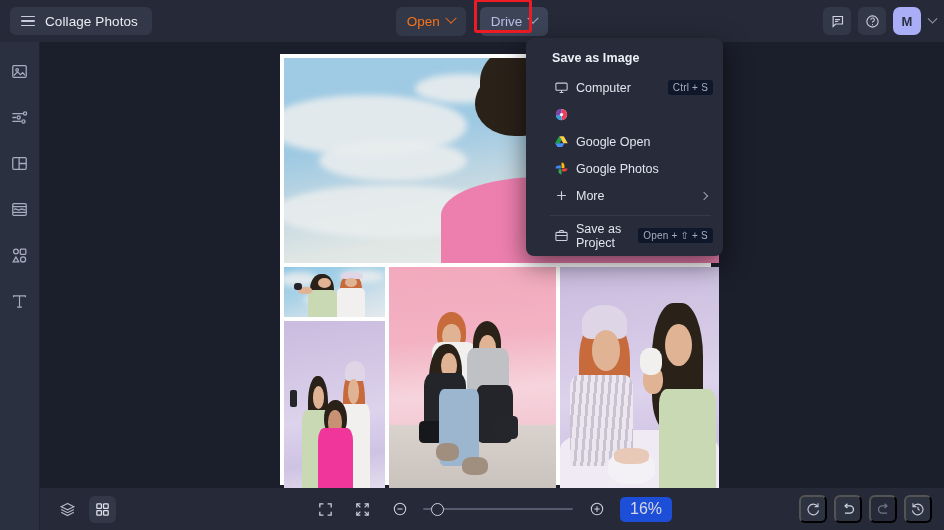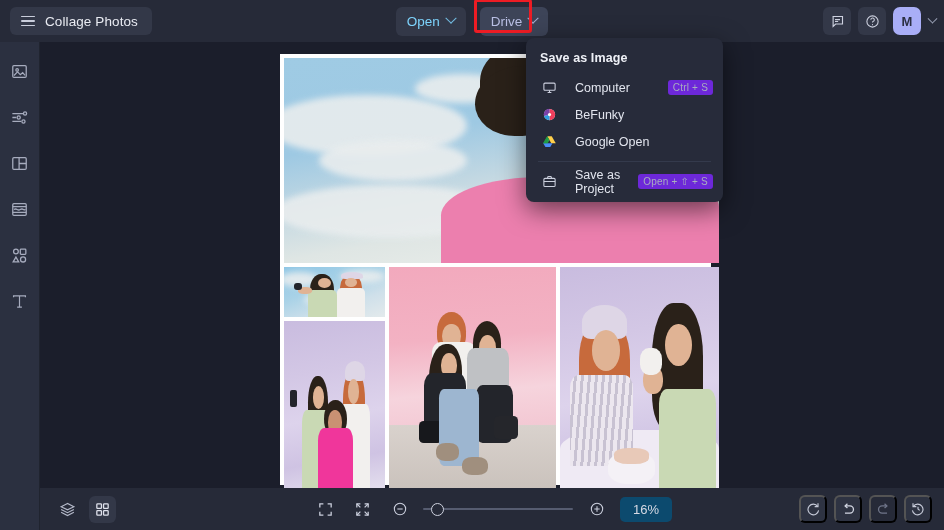--- a/index.html
+++ b/index.html
@@ -28,21 +28,21 @@
   .brand-title { font-size:13.5px; color:#e9ebf2; letter-spacing:.1px; }
   .hamburger { width:14px; height:11px; display:flex; flex-direction:column; justify-content:space-between; }
   .hamburger i { display:block; height:1.4px; background:#c9cddb; border-radius:1px; }
 
   .topcenter { position:absolute; left:0; right:0; top:0; height:42px; display:flex; align-items:center; justify-content:center; gap:14px; pointer-events:none;}
   .topcenter > * { pointer-events:auto; }
 
   .tbtn {
     display:flex; align-items:center; gap:7px;
     height:29px; padding:0 11px; border-radius:6px;
-    background:#333848; font-size:13.5px; color:#7dd3fc;
+    background:#333848; font-size:13.5px; color:#f97316;
     border:none; cursor:pointer; font-family:inherit;
   }
   .tbtn.save { background:#3d4458; color:#b9bfe4; }
   .chev { width:8px; height:8px; border-right:1.6px solid currentColor; border-bottom:1.6px solid currentColor;
           transform:rotate(45deg) translate(-2px,-2px); opacity:.85; }
 
   .save-wrap { position:relative; }
   .save-highlight {
     position:absolute; left:-6px; top:-8px; width:58px; height:34px;
     border:3px solid #ed1c24; border-radius:3px; pointer-events:none;
@@ -111,34 +111,34 @@
   .grey { background:#bfc1c4; }
   .denim { background:#9db6d0; }
   .dark { background:#23252b; }
   .hat { background:#ded6e6; }
 
   
   .menu {
     position:absolute; left:526px; top:38px; width:197px;
     background:#272b3a; border-radius:8px;
     box-shadow:0 8px 26px rgba(0,0,0,.55);
-    padding:8px 0 7px 0; z-index:40;
+    padding:8px 0 7px 12px; z-index:40;
   }
   .menu-head {
     font-size:12.5px; font-weight:bold; color:#eef0f6;
     padding:5px 14px 9px 14px; letter-spacing:.1px;
   }
   .menu-item {
     display:flex; align-items:center; height:27px; padding:0 10px 0 15px;
-    cursor:pointer; gap:18px;
+    cursor:pointer; gap:7px;
   }
   .mi-icon { width:16px; height:16px; display:flex; align-items:center; justify-content:center; flex:0 0 16px; }
   .mi-label { font-size:12.5px; color:#e2e5ee; flex:1; }
   .kbd {
-    font-size:10px; color:#a8adbe; background:#6d28d9;
+    font-size:10px; color:#a8adbe; background:#0f172a;
     border-radius:3px; padding:2px 5px; letter-spacing:.2px;
   }
   .mi-arrow { width:6px; height:6px; border-right:1.4px solid #9ca1b2; border-top:1.4px solid #9ca1b2;
               transform:rotate(45deg); margin-right:6px; }
   .menu-sep { height:1px; background:#343a4c; margin:6px 12px 6px 12px; }
 
   
   .bottombar {
     position:absolute; left:40px; bottom:0; width:904px; height:42px;
     background:#262a38;
@@ -152,23 +152,23 @@
   .bb-btn.active { background:#333848; }
   .bb-center { position:absolute; left:0; right:0; display:flex; align-items:center; justify-content:center; gap:10px; pointer-events:none;}
   .bb-center > * { pointer-events:auto; }
   .slider { position:relative; width:150px; height:14px; display:flex; align-items:center; cursor:pointer; }
   .slider-track { position:absolute; left:0; right:0; height:2px; background:#565c70; border-radius:2px; }
   .slider-knob {
     position:absolute; left:8px; width:13px; height:13px; border-radius:50%;
     background:#262a38; border:1.8px solid #cfd3e0;
   }
   .zoomval {
-    min-width:52px; height:25px; border-radius:5px; background:#0c4a6e;
+    min-width:52px; height:25px; border-radius:5px; background:#1d4ed8;
     display:flex; align-items:center; justify-content:center;
-    font-size:13px; color:#d6d9e4; cursor:pointer;
+    font-size:16px; color:#d6d9e4; cursor:pointer;
   }
   .bb-right { position:absolute; right:12px; display:flex; align-items:center; gap:7px; }
   .bb-icon { width:28px; height:28px; border-radius:6px; background:#2e3342; display:flex; align-items:center; justify-content:center; cursor:pointer; }
   .bb-icon.flat { background:transparent; }
   svg { display:block; }
 </style>
 </head>
 <body>
 
 <div id="app">
@@ -364,36 +364,55 @@
     <div class="menu-item">
       <span class="mi-icon">
         <svg width="15" height="15" viewBox="0 0 24 24">
           <path d="M12 3a9 9 0 1 0 0 18 9 9 0 0 0 0-18z" fill="#e8e8ea"></path>
           <path d="M12 3a9 9 0 0 1 0 18z" fill="#ef3e5c"></path>
           <path d="M3.3 14.5A9 9 0 0 0 12 21V12z" fill="#2d9ee0"></path>
           <path d="M3.3 14.5A9 9 0 0 1 12 3v9z" fill="#7b42a8"></path>
           <circle cx="12" cy="12" r="2.6" fill="#ffffff"></circle>
         </svg>
       </span>
-      <span class="mi-label">BeFunky</span>
     </div>
 
     <div class="menu-item">
       <span class="mi-icon">
         <svg width="15" height="15" viewBox="0 0 24 24">
           <path d="M8.4 3.5h7.2l6.4 11.1h-7.2z" fill="#ffd04b"></path>
           <path d="M1.9 14.6L8.4 3.5l3.6 6.2-3.6 6.2z" fill="#2ba24c"></path>
           <path d="M1.9 14.6h14.9l-3.6 6.2H5.5z" fill="#4b8df8"></path>
           <path d="M8.4 3.5 1.9 14.6h7.3z" fill="#1f9b45"></path>
         </svg>
       </span>
       <span class="mi-label">Google Open</span>
     </div>
 
-
+    <div class="menu-item">
+      <span class="mi-icon">
+        <svg width="15" height="15" viewBox="0 0 24 24">
+          <path d="M12 2.4c2.6 0 4.7 2.1 4.7 4.7V11H12z" fill="#fbbc04"></path>
+          <path d="M21.6 12c0 2.6-2.1 4.7-4.7 4.7H13V12z" fill="#ea4335"></path>
+          <path d="M12 21.6c-2.6 0-4.7-2.1-4.7-4.7V13H12z" fill="#34a853"></path>
+          <path d="M2.4 12c0-2.6 2.1-4.7 4.7-4.7H11V12z" fill="#4285f4"></path>
+        </svg>
+      </span>
+      <span class="mi-label">Google Photos</span>
+    </div>
+
+    <div class="menu-item">
+      <span class="mi-icon">
+        <svg width="15" height="15" viewBox="0 0 24 24" fill="none" stroke="#ccd0de" stroke-width="1.8">
+          <path d="M12 5v14M5 12h14"></path>
+        </svg>
+      </span>
+      <span class="mi-label">More</span>
+      <span class="mi-arrow"></span>
+    </div>
 
     <div class="menu-sep"></div>
 
     <div class="menu-item">
       <span class="mi-icon">
         <svg width="15" height="15" viewBox="0 0 24 24" fill="none" stroke="#ccd0de" stroke-width="1.7">
           <rect x="3" y="7" width="18" height="13" rx="1.8"></rect>
           <path d="M9 7V5.5A1.5 1.5 0 0 1 10.5 4h3A1.5 1.5 0 0 1 15 5.5V7"></path>
           <path d="M3 12h18"></path>
         </svg>

